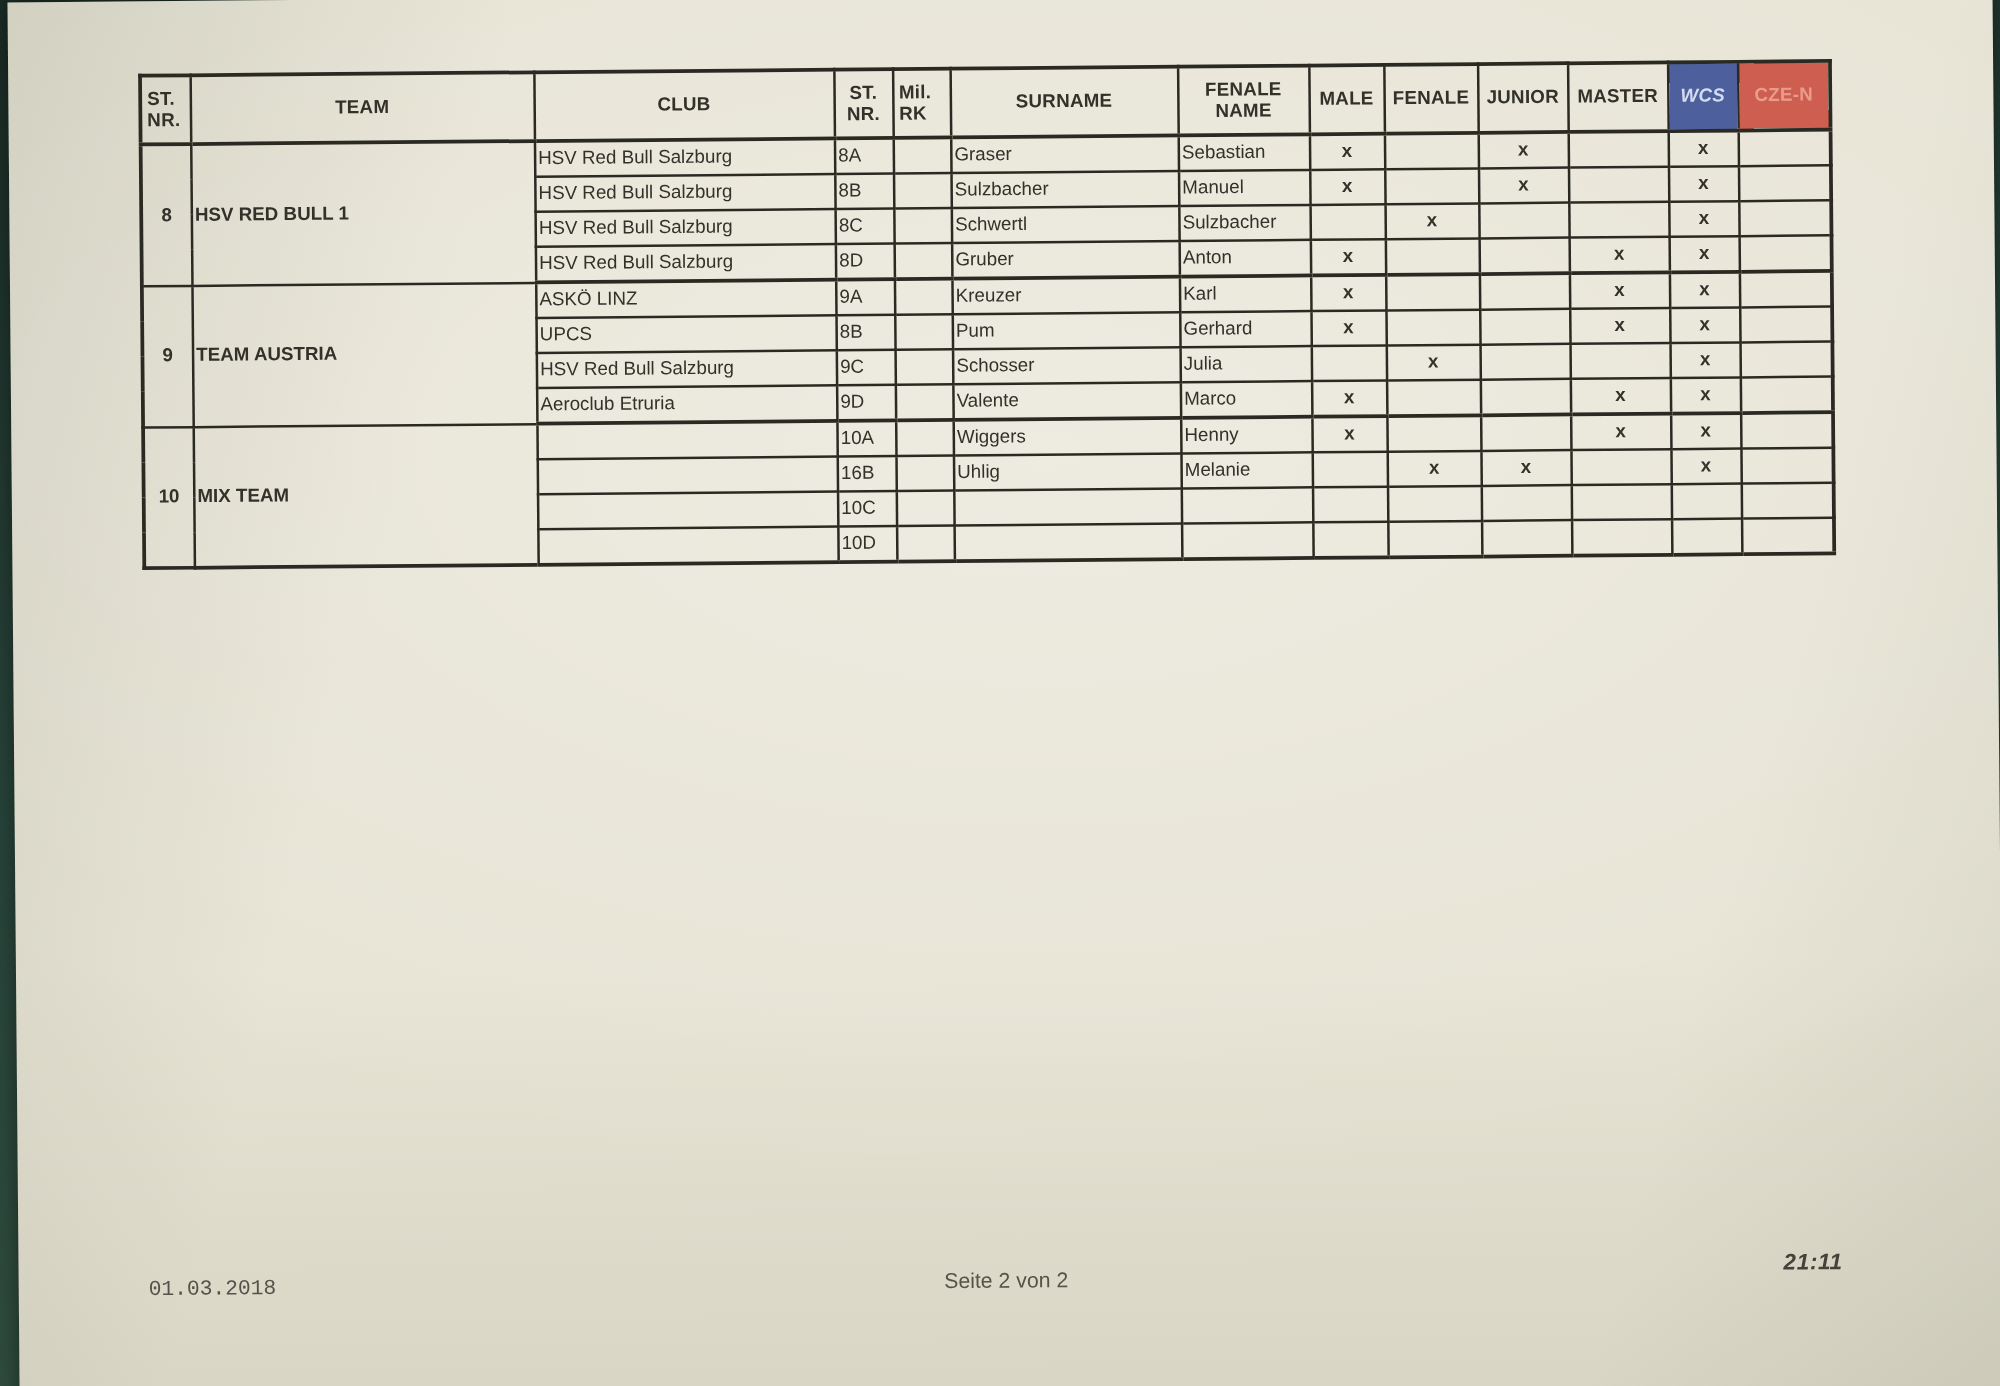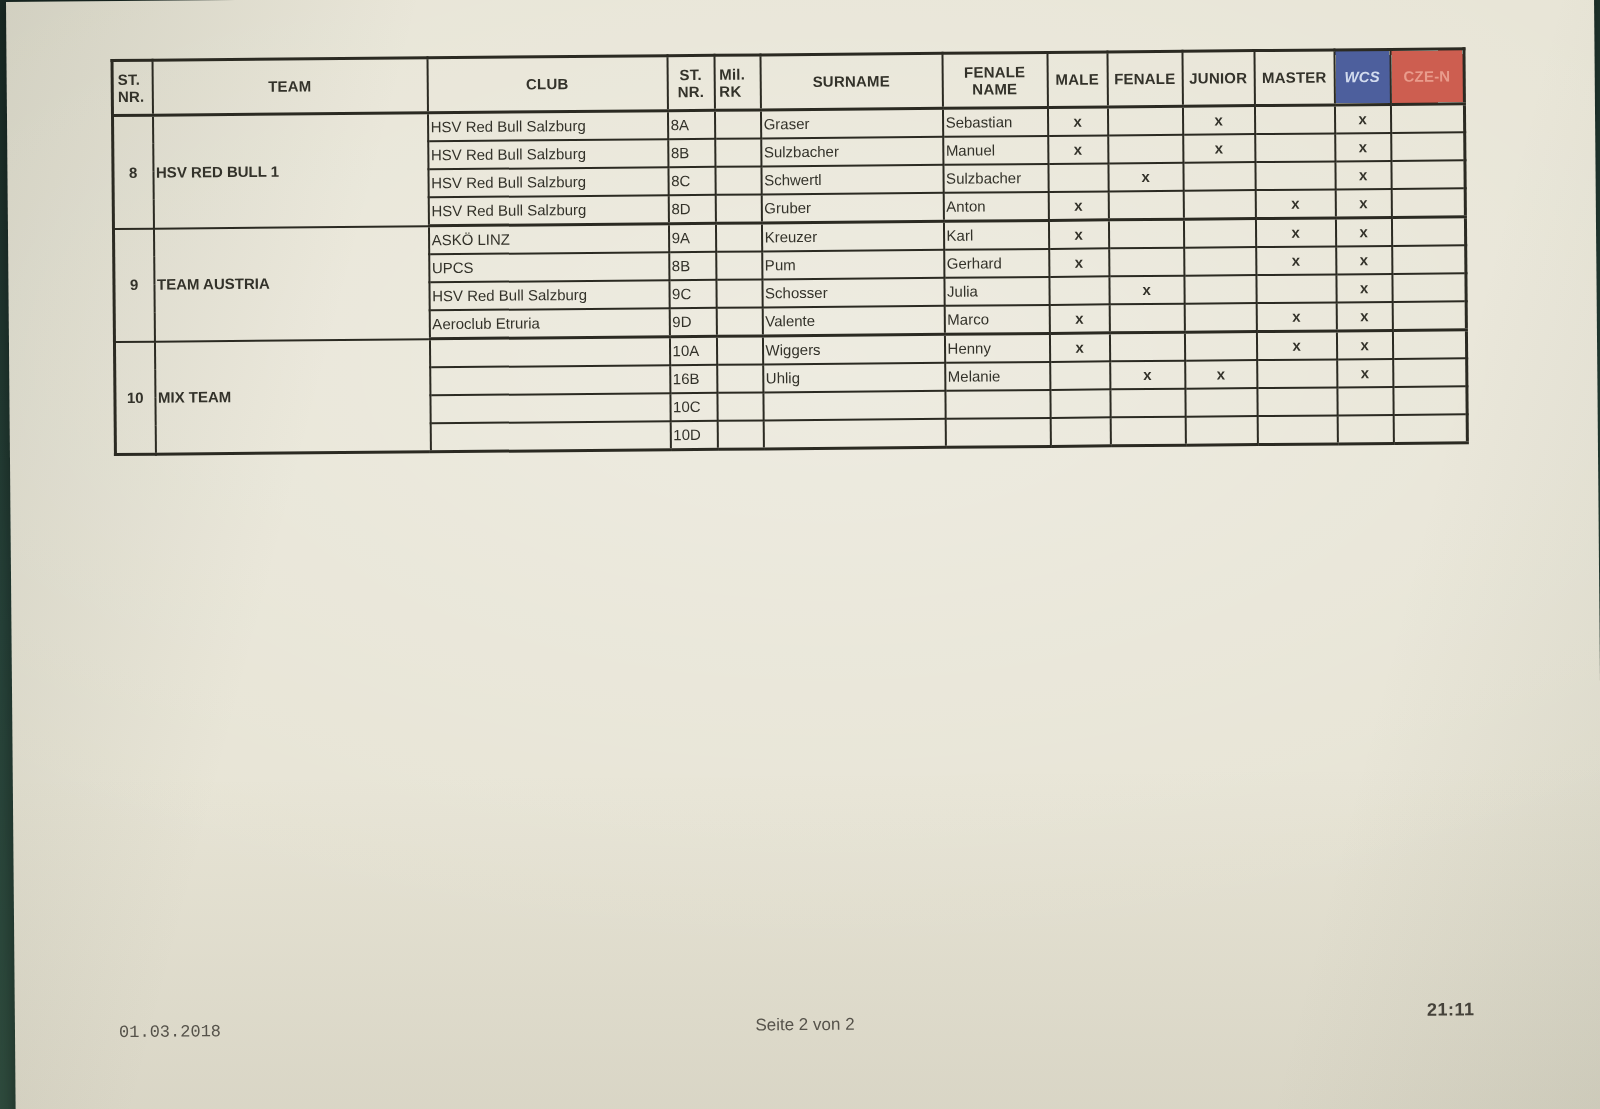--- a/index.html
+++ b/index.html
@@ -49,21 +49,21 @@
   .stnr{text-align:left;font-size:15px;}
   .mark{text-align:center;font-weight:bold;font-size:14px;}
   .br-thick{border-right-width:3px;}
   .bl-thick{border-left-width:3px;}
   tr.group-end td{border-bottom-width:3px;}
   th.wcs-header{background:var(--wcs-bg);color:var(--wcs-text);font-style:italic;}
   th.cze-header{background:var(--cze-bg);color:var(--cze-text);margin-top:42px;}
   .footer-item{position:absolute;color:#55524a;font-size:17px;}
   .footer-date{left:104px;top:1022px;font-family:Liberation Mono, monospace;}
   .footer-page{left:660px;top:1020px;width:260px;text-align:center;}
-  .footer-time{left:1412px;top:1010px;color:#45423a;font-size:18px;font-weight:bold;letter-spacing:.5px;}
+  .footer-time{left:1412px;top:1010px;color:#45423a;font-size:18px;font-weight:bold;letter-spacing:.5px;font-style:italic;}
 </style>
 </head>
 <body>
 
 <div class="paper">
 
   <table class="roster">
     <colgroup>
       <col style="width:40px">
         <col style="width:275px">

